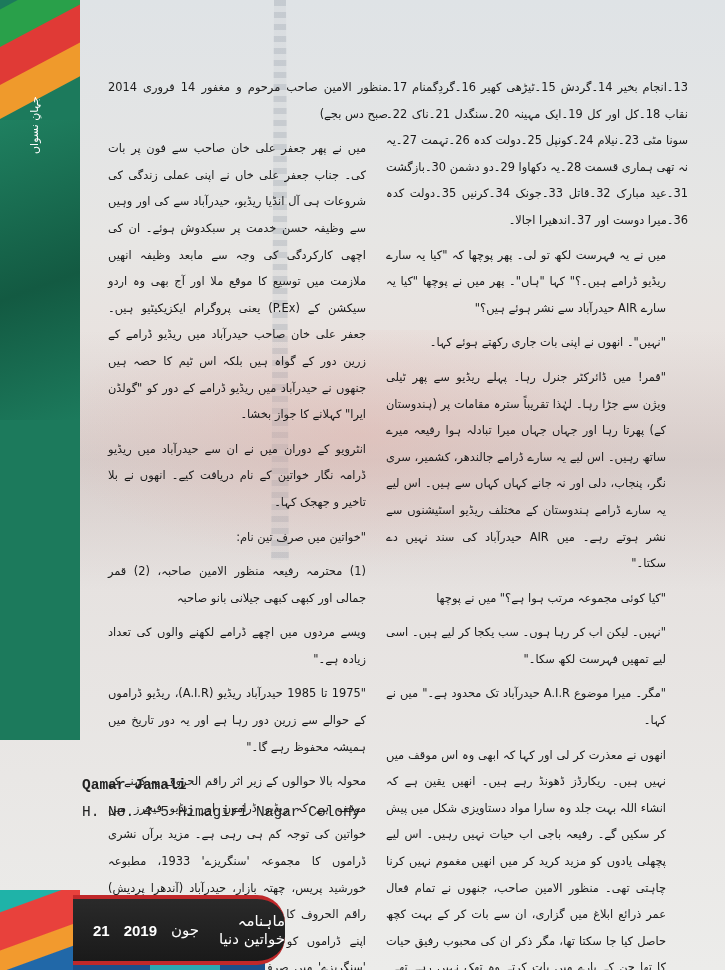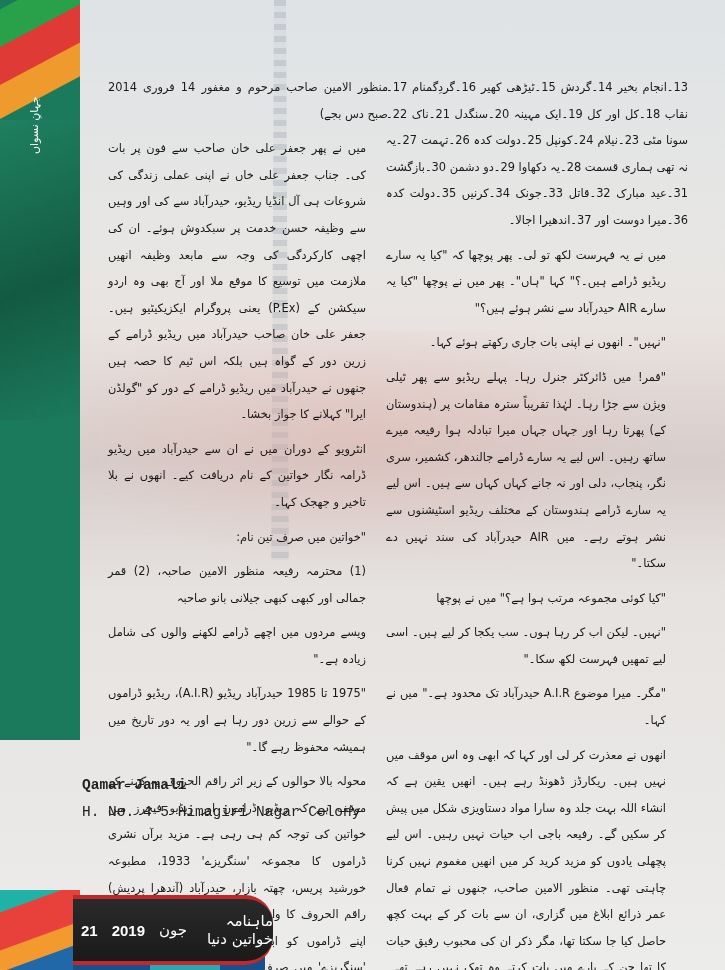--- a/index.html
+++ b/index.html
@@ -39,21 +39,21 @@
   }
   .bottom-left {
     position:absolute; left:0; top:890px; width:80px; height:80px;
     background: linear-gradient(160deg, #1fb3a8 0%, #1fb3a8 20%, #e8413c 21%, #e8413c 55%, #f29a2e 56%, #f29a2e 75%, #2168a8 76%);
   }
   .footer-band {
     position:absolute; left:73px; top:895px; width:192px; height:62px;
     background: linear-gradient(180deg, #2a2a2a, #1a1a1a);
     border-top:4px solid #c0282a; border-bottom:4px solid #c0282a;
     border-radius:0 28px 28px 0;
-    color:#fff; display:flex; align-items:center; padding-left:8px; gap:14px;
+    color:#fff; display:flex; align-items:center; padding-left:20px; gap:14px;
   }
   .footer-num { font-family:"Liberation Sans", sans-serif; font-weight:bold; font-size:15px; }
   .footer-urdu { font-size:15px; direction:rtl; }
   .footer-teal { position:absolute; left:150px; top:957px; width:70px; height:13px; background:#2aa7b0; }
   .footer-blue { position:absolute; left:73px; top:957px; width:192px; height:13px; background:#1b4f8a; }
 
   .col {
     position:absolute; direction:rtl; text-align:justify;
     font-family:"DejaVu Sans", sans-serif; font-size:11.4px; line-height:26.6px; color:#1a1a1a;
   }
@@ -92,21 +92,21 @@
   <p class="ind">انھوں نے معذرت کر لی اور کہا کہ ابھی وہ اس موقف میں نہیں ہیں۔ ریکارڈز ڈھونڈ رہے ہیں۔ انھیں یقین ہے کہ انشاء اللہ بہت جلد وہ سارا مواد دستاویزی شکل میں پیش کر سکیں گے۔ رفیعہ باجی اب حیات نہیں رہیں۔ اس لیے پچھلی یادوں کو مزید کرید کر میں انھیں مغموم نہیں کرنا چاہتی تھی۔ منظور الامین صاحب، جنھوں نے تمام فعال عمر ذرائع ابلاغ میں گزاری، ان سے بات کر کے بہت کچھ حاصل کیا جا سکتا تھا، مگر ذکر ان کی محبوب رفیق حیات کا تھا جن کے بارے میں بات کرتے وہ تھک نہیں رہے تھے۔ ہاں یہ ضرور کہا کہ وہ ٹی وی اور ریڈیو براڈکاسٹنگ پر ہارڈ ویئر اور سافٹ ویئر کے ساتھ اردو میں ایک مبسوط کتاب لکھ رہے ہیں جس کے ساڑھے چار سو صفحے مکمل ہو چکے ہیں۔ جب یہ کتاب بازار میں آئے گی تب ٹی وی اور ریڈیو کے بارے میں ایک بڑا سرمایہ ہوگی۔</p>
 
 </div>
 
 <div class="col col-left">
   <p>منظور الامین صاحب مرحوم و مغفور 14 فروری 2014 صبح دس بجے)</p>
   <p class="ind">میں نے پھر جعفر علی خان صاحب سے فون پر بات کی۔ جناب جعفر علی خاں نے اپنی عملی زندگی کی شروعات ہی آل انڈیا ریڈیو، حیدرآباد سے کی اور وہیں سے وظیفہ حسن خدمت پر سبکدوش ہوئے۔ ان کی اچھی کارکردگی کی وجہ سے مابعد وظیفہ انھیں ملازمت میں توسیع کا موقع ملا اور آج بھی وہ اردو سیکشن کے (P.Ex) یعنی پروگرام ایکزیکیٹیو ہیں۔ جعفر علی خان صاحب حیدرآباد میں ریڈیو ڈرامے کے زرین دور کے گواہ ہیں بلکہ اس ٹیم کا حصہ ہیں جنھوں نے حیدرآباد میں ریڈیو ڈرامے کے دور کو "گولڈن ایرا" کہلانے کا جواز بخشا۔</p>
   <p class="ind">انٹرویو کے دوران میں نے ان سے حیدرآباد میں ریڈیو ڈرامہ نگار خواتین کے نام دریافت کیے۔ انھوں نے بلا تاخیر و جھجک کہا۔</p>
   <p class="ind">"خواتین میں صرف تین نام:</p>
   <p class="ind">(1) محترمہ رفیعہ منظور الامین صاحبہ، (2) قمر جمالی اور کبھی کبھی جیلانی بانو صاحبہ</p>
-  <p class="ind">ویسے مردوں میں اچھے ڈرامے لکھنے والوں کی شامل زیادہ ہے۔"</p>
+  <p class="ind">ویسے مردوں میں اچھے ڈرامے لکھنے والوں کی تعداد زیادہ ہے۔"</p>
   <p class="ind">"1975 تا 1985 حیدرآباد ریڈیو (A.I.R)، ریڈیو ڈراموں کے حوالے سے زرین دور رہا ہے اور یہ دور تاریخ میں ہمیشہ محفوظ رہے گا۔"</p>
   <p class="ind">محولہ بالا حوالوں کے زیر اثر راقم الحروف یہ کہنے کے موقف ہے کہ ریڈیو ڈراموں اور ریڈیو فیچرز میں خواتین کی توجہ کم ہی رہی ہے۔ مزید برآں نشری ڈراموں کا مجموعہ 'سنگریزے' 1933، مطبوعہ خورشید پریس، چھتہ بازار، حیدرآباد (آندھرا پردیش) راقم الحروف کا واحد مجموعہ ہے، کیونکہ کسی نے اپنے ڈراموں کو ابھی تک کتابی شکل نہیں دی۔ 'سنگریزے' میں صرف ڈرامے شامل ہیں۔ ویسے کچھ اور ریڈیو ڈرامے اور ریڈیو فیچرز جو A.I.R حیدرآباد اور دہلی سے نشر ہو چکے ہیں جو کتابی شکل میں آنے کے منتظر ہیں۔</p>
 
 </div>
 
 <div class="addr">
   <div class="name">Qamar Jamali</div>
   <div>H. No. 4-5 Himagiri Nagar Colony</div>
 </div>
 

